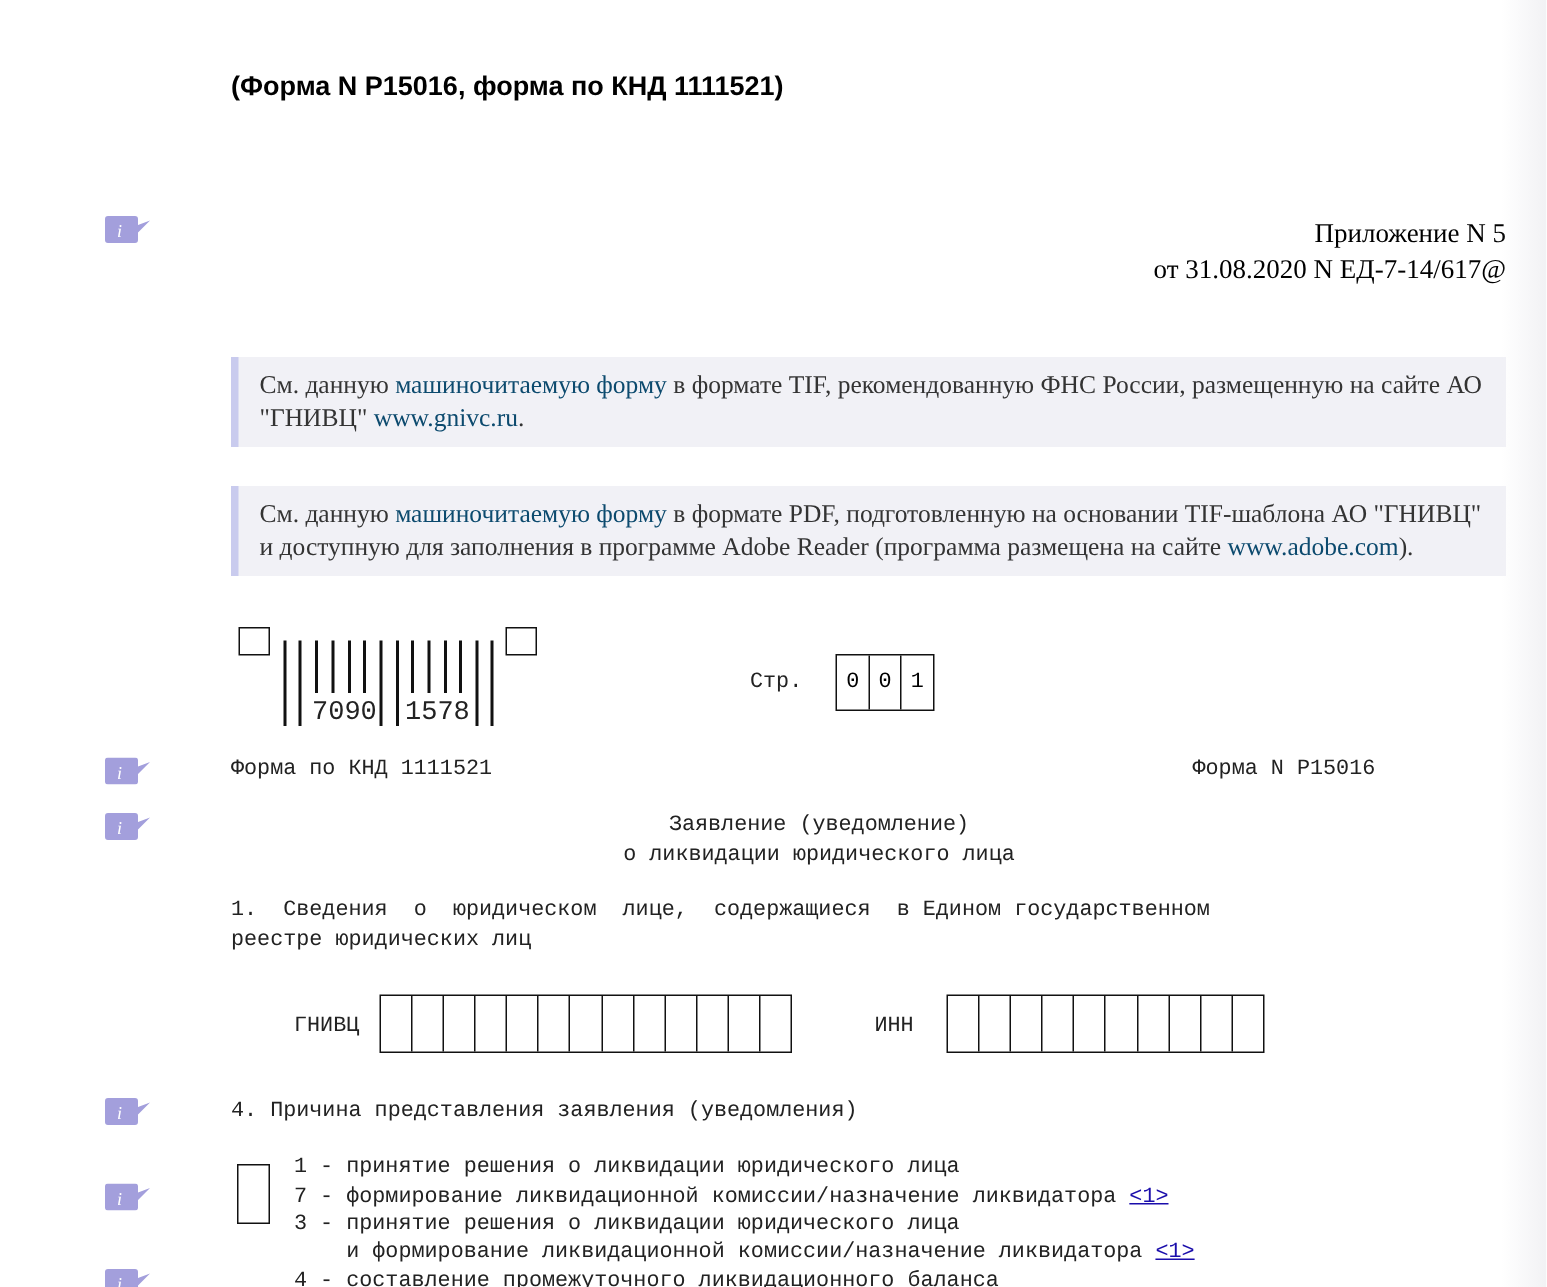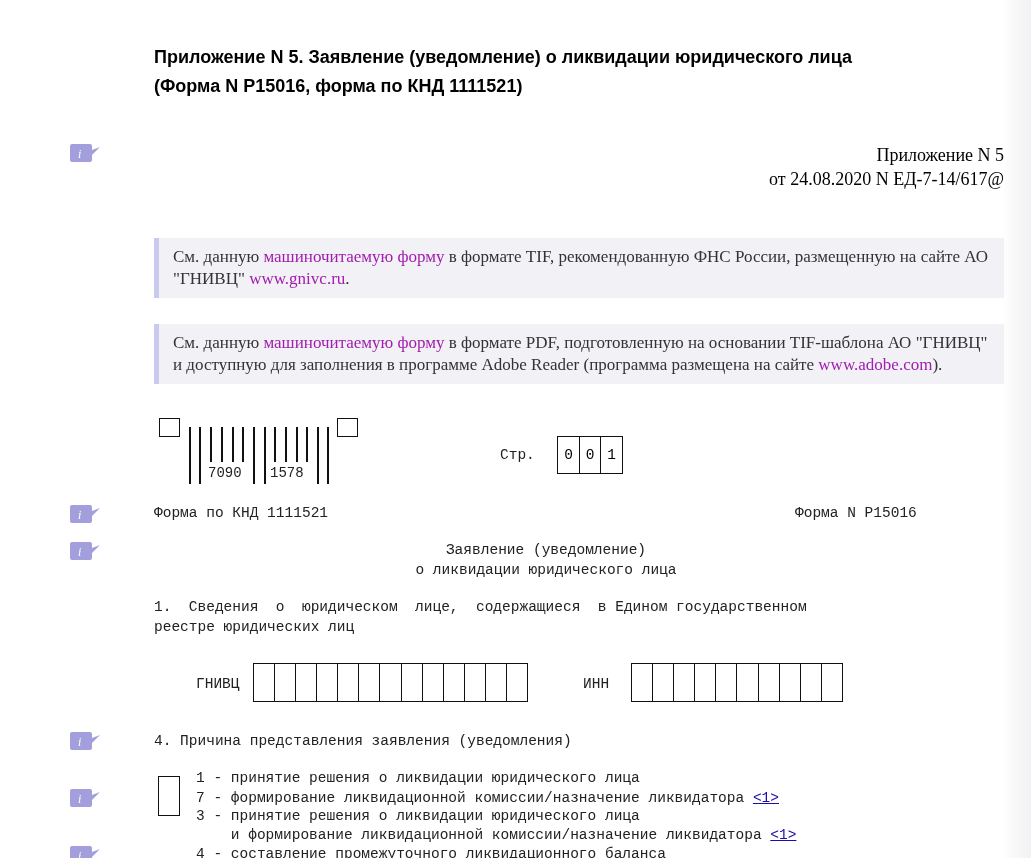--- a/index.html
+++ b/index.html
@@ -26,40 +26,39 @@
   .info-icon svg { display: block; }
   .appendix {
     position: absolute; right: 27px; top: 143px; text-align: right;
     font-size: 18px; line-height: 24px;
   }
   .note {
     position: absolute; left: 154px; width: 850px; background: #f1f1f6;
     border-left: 5px solid #c9cbee; box-sizing: border-box;
     padding: 8px 14px; font-size: 17px; line-height: 22px; color: #333;
   }
-  .note a { color: #a21caf; text-decoration: none; }
+  .note a { color: #0c4a6e; text-decoration: none; }
   .mono { font-family: "Liberation Mono", monospace; font-size: 14.5px; color: #222; text-align: right; }
   .abs { position: absolute; white-space: pre; }
   .sq { position: absolute; border: 1.5px solid #111; box-sizing: border-box; }
   .bar { position: absolute; width: 1.5px; background: #111; }
-  .barcode-num { position: absolute; font-family: "Liberation Mono", monospace; font-size: 14px; color: #222; }
+  .barcode-num { position: absolute; font-family: "Liberation Mono", monospace; font-size: 18px; color: #222; }
   .cells { position: absolute; display: flex; border: 1.5px solid #111; box-sizing: border-box; }
   .cells .cell { border-right: 1.5px solid #111; box-sizing: border-box; height: 100%; display: flex; align-items: center; justify-content: center; font-family: "Liberation Mono", monospace; font-size: 14.5px; }
   .cells .cell:last-child { border-right: none; }
   .ref-link { color: #1a0dab; text-decoration: underline; }
 </style>
 </head>
 <body>
 
 <div class="top-partial">
   
 </div>
 
 <div class="title">
-  <div>Приложение N 5. Заявление (уведомление) о ликвидации юридического лица</div>
   <div>(Форма N Р15016, форма по КНД 1111521)</div>
 </div>
 
 <div class="info-icon" style="top:144px">
   <svg width="30" height="18" viewBox="0 0 30 18">
       <path d="M2 0h18a2 2 0 0 1 2 2v4l8-3-8 8v5a2 2 0 0 1-2 2H2a2 2 0 0 1-2-2V2a2 2 0 0 1 2-2z" fill="#a39fdc"></path>
       <text x="8" y="14" font-size="12" font-style="italic" fill="#fff" font-family="Liberation Serif, serif">i</text>
     </svg>
 </div>
 <div class="info-icon" style="top:505px">
@@ -88,21 +87,21 @@
 </div>
 <div class="info-icon" style="top:846px">
   <svg width="30" height="18" viewBox="0 0 30 18">
       <path d="M2 0h18a2 2 0 0 1 2 2v4l8-3-8 8v5a2 2 0 0 1-2 2H2a2 2 0 0 1-2-2V2a2 2 0 0 1 2-2z" fill="#a39fdc"></path>
       <text x="8" y="14" font-size="12" font-style="italic" fill="#fff" font-family="Liberation Serif, serif">i</text>
     </svg>
 </div>
 
 <div class="appendix">
   <div>Приложение N 5</div>
-  <div>от 24.08.2020 N ЕД-7-14/617@</div>
+  <div>от 31.08.2020 N ЕД-7-14/617@</div>
 </div>
 
 <div class="note" style="top:238px">
   <span>См. данную </span><a href="#">машиночитаемую форму</a><span> в формате TIF, рекомендованную ФНС России, размещенную на сайте АО "ГНИВЦ" </span><a href="#">www.gnivc.ru</a><span>.</span>
 </div>
 
 <div class="note" style="top:324px">
   <span>См. данную </span><a href="#">машиночитаемую форму</a><span> в формате PDF, подготовленную на основании TIF-шаблона АО "ГНИВЦ" и доступную для заполнения в программе Adobe Reader (программа размещена на сайте </span><a href="#">www.adobe.com</a><span>).</span>
 </div>
 

